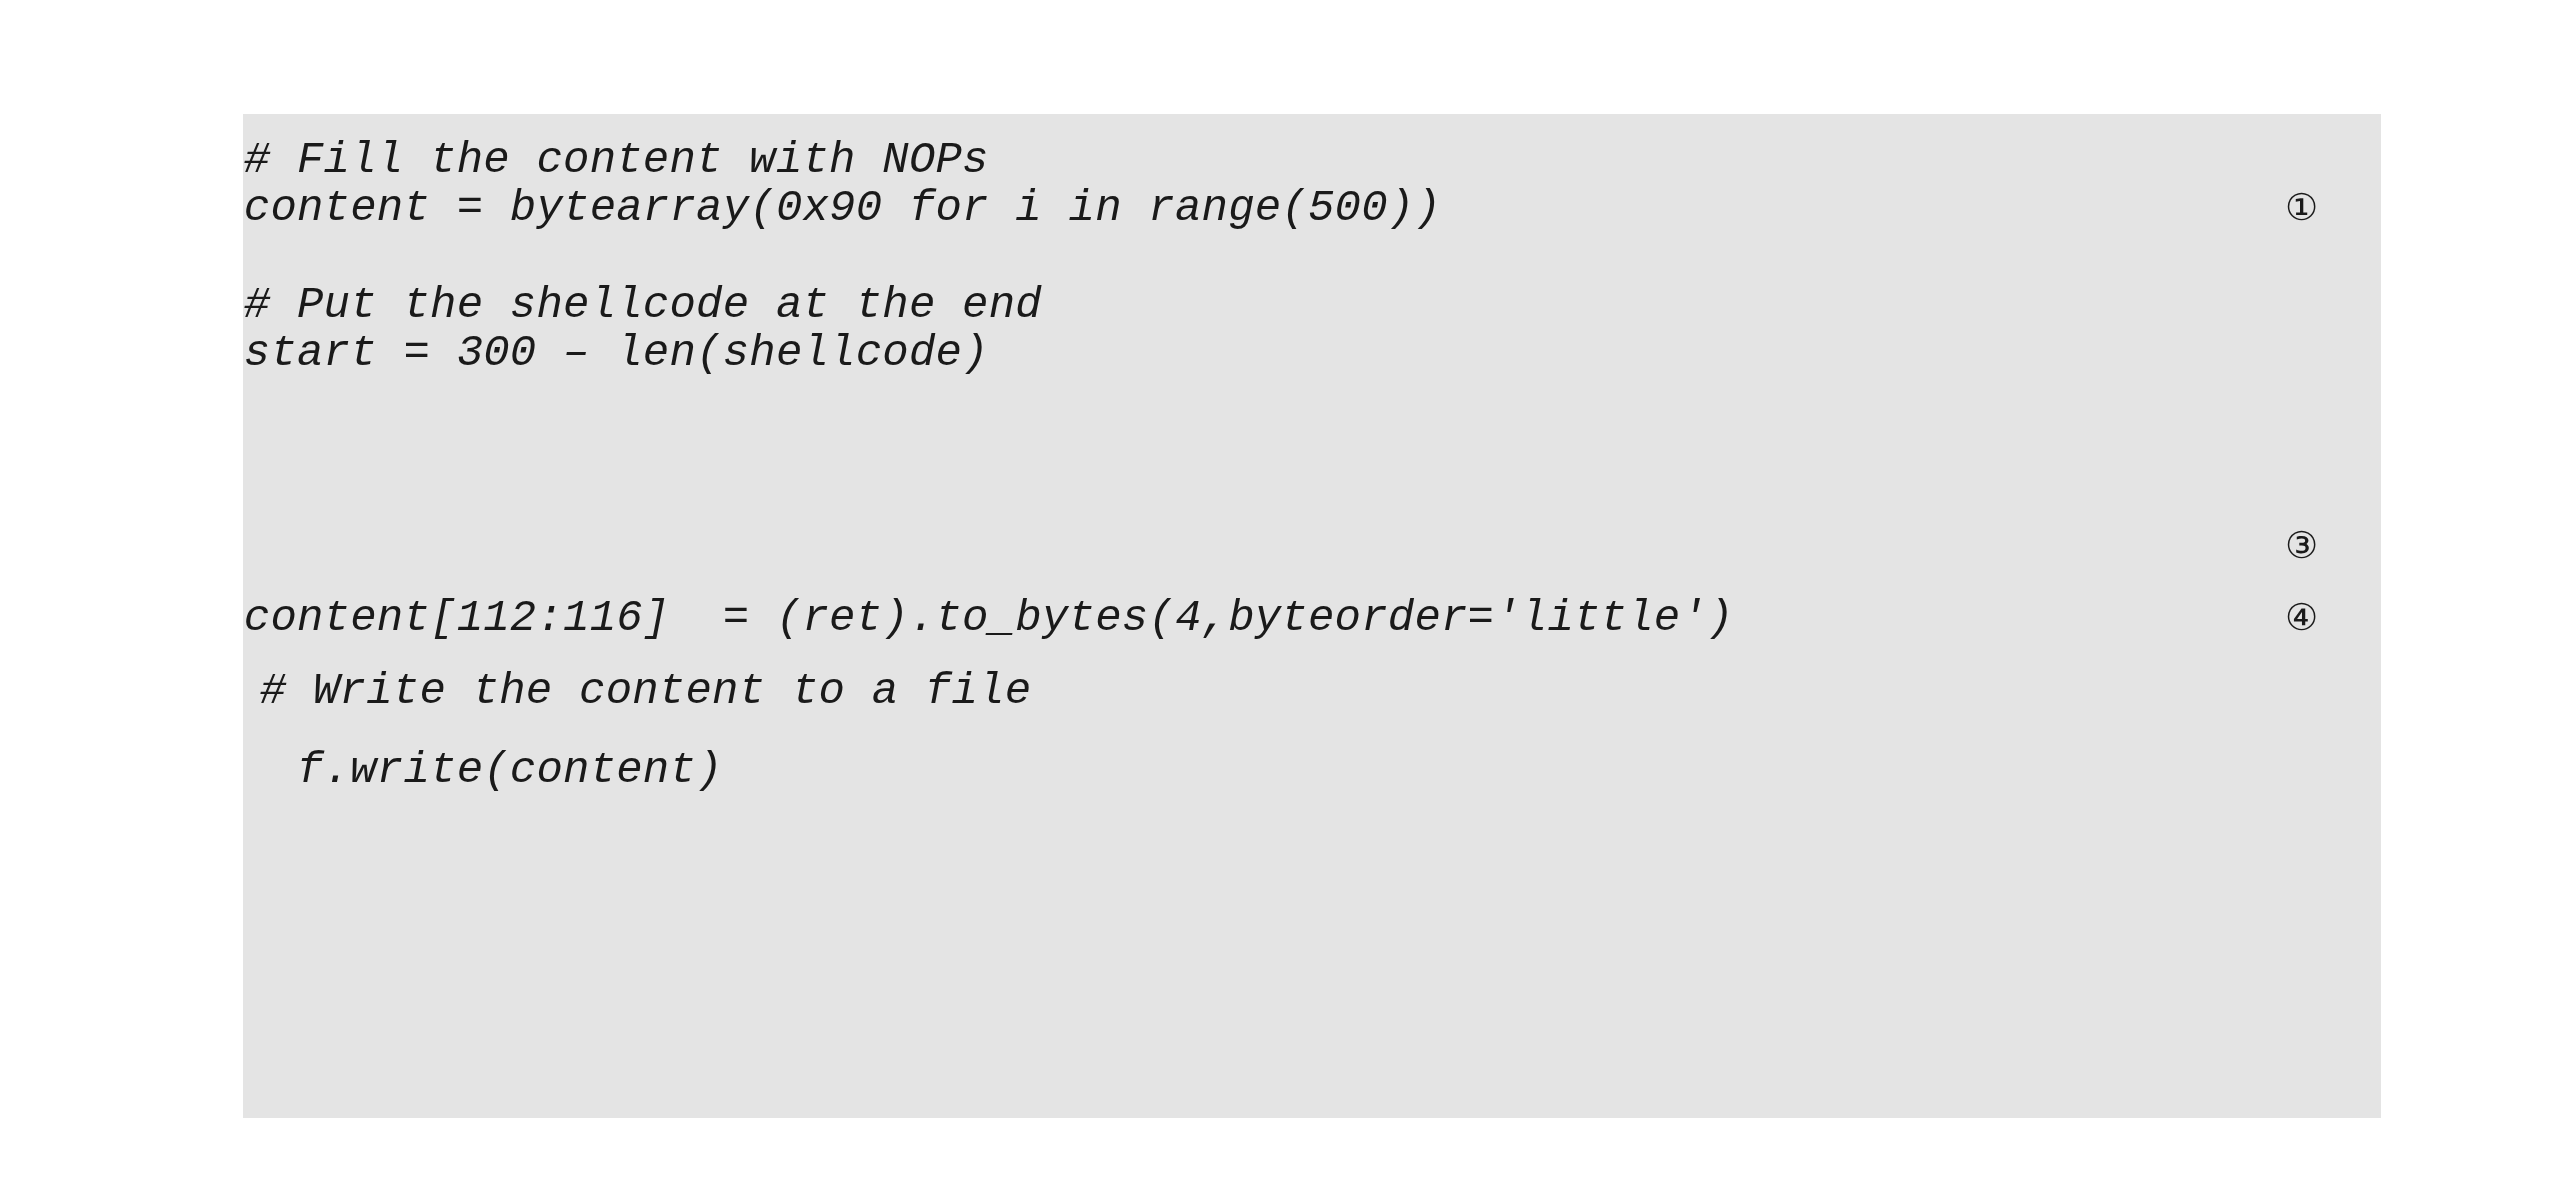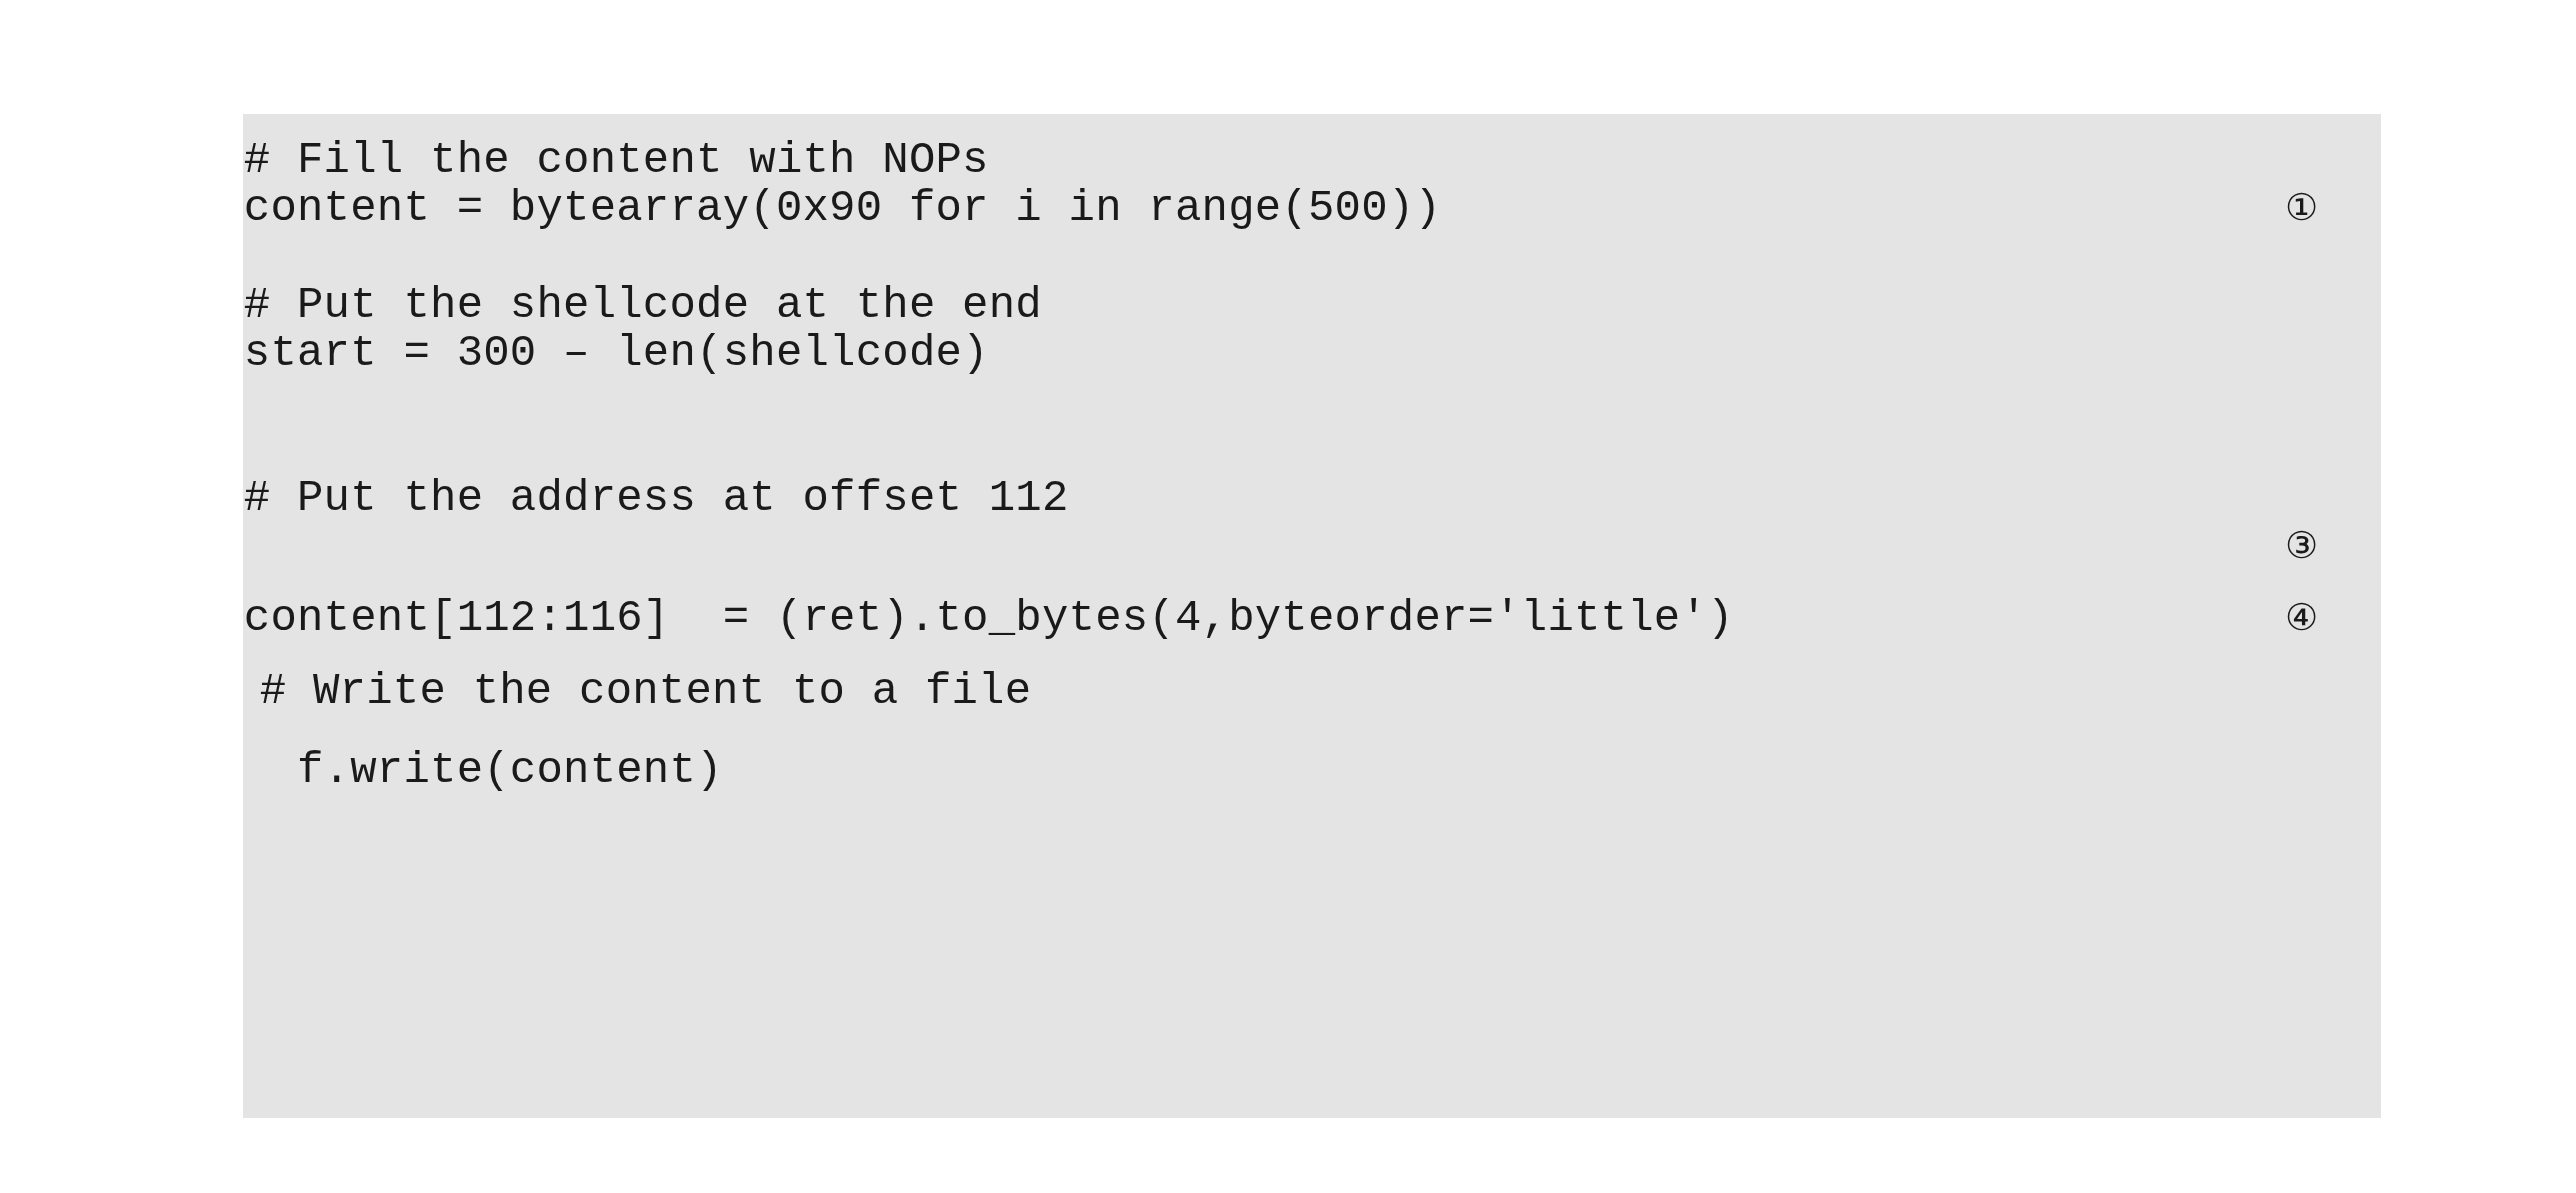--- a/index.html
+++ b/index.html
@@ -13,20 +13,21 @@
     height: 1193px;
     overflow: hidden;
     font-family: "Liberation Mono", "DejaVu Sans Mono", monospace;
   }
 
   #canvas {
     position: relative;
     width: 2576px;
     height: 1193px;
     background: #ffffff;
+    font-style: italic;
   }
 
   
   #code-block {
     position: absolute;
     left: 243px;
     top: 114px;
     width: 2138px;
     height: 1004px;
     background: #e4e4e4;
@@ -80,21 +81,20 @@
 <div id="canvas">
 
   <div id="code-block">
 
   <div class="code-line" style="top: 22px;"><span class="code-text"># Fill the content with NOPs</span></div>
       <div class="code-line" style="top: 70px;"><span class="code-text">content = bytearray(0x90 for i in range(500))</span><span class="step-marker">①</span></div>
       <div class="code-line" style="top: 119px;"><span class="code-text"></span></div>
       <div class="code-line" style="top: 167px;"><span class="code-text"># Put the shellcode at the end</span></div>
       <div class="code-line" style="top: 215px;"><span class="code-text">start = 300 – len(shellcode)</span></div>
       <div class="code-line" style="top: 312px;"><span class="code-text"></span></div>
-      <div class="code-line" style="top: 360px;"><span class="code-text"># Put the address at offset 112</span></div>
       <div class="code-line" style="top: 408px;"><span class="step-marker">③</span></div>
       <div class="code-line" style="top: 480px;"><span class="code-text">content[112:116]  = (ret).to_bytes(4,byteorder='little')</span><span class="step-marker">④</span></div>
       <div class="code-line" style="top: 505px;"><span class="code-text"></span></div>
       <div class="code-line" style="top: 553px; margin-left: 16px;"><span class="code-text"># Write the content to a file</span></div>
       <div class="code-line" style="top: 632px;"><span class="code-text">  f.write(content)</span></div>
     </div>
 
 </div>
 
 

